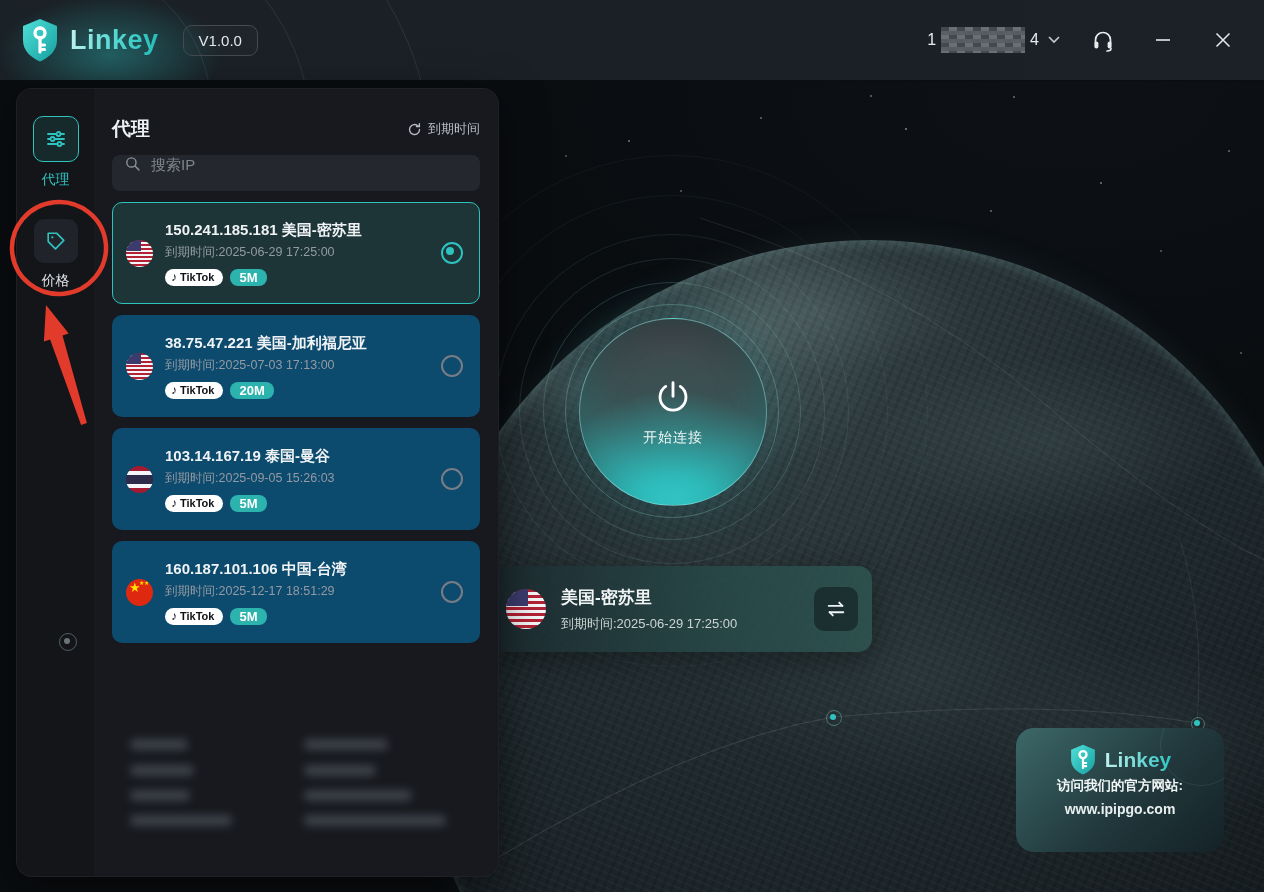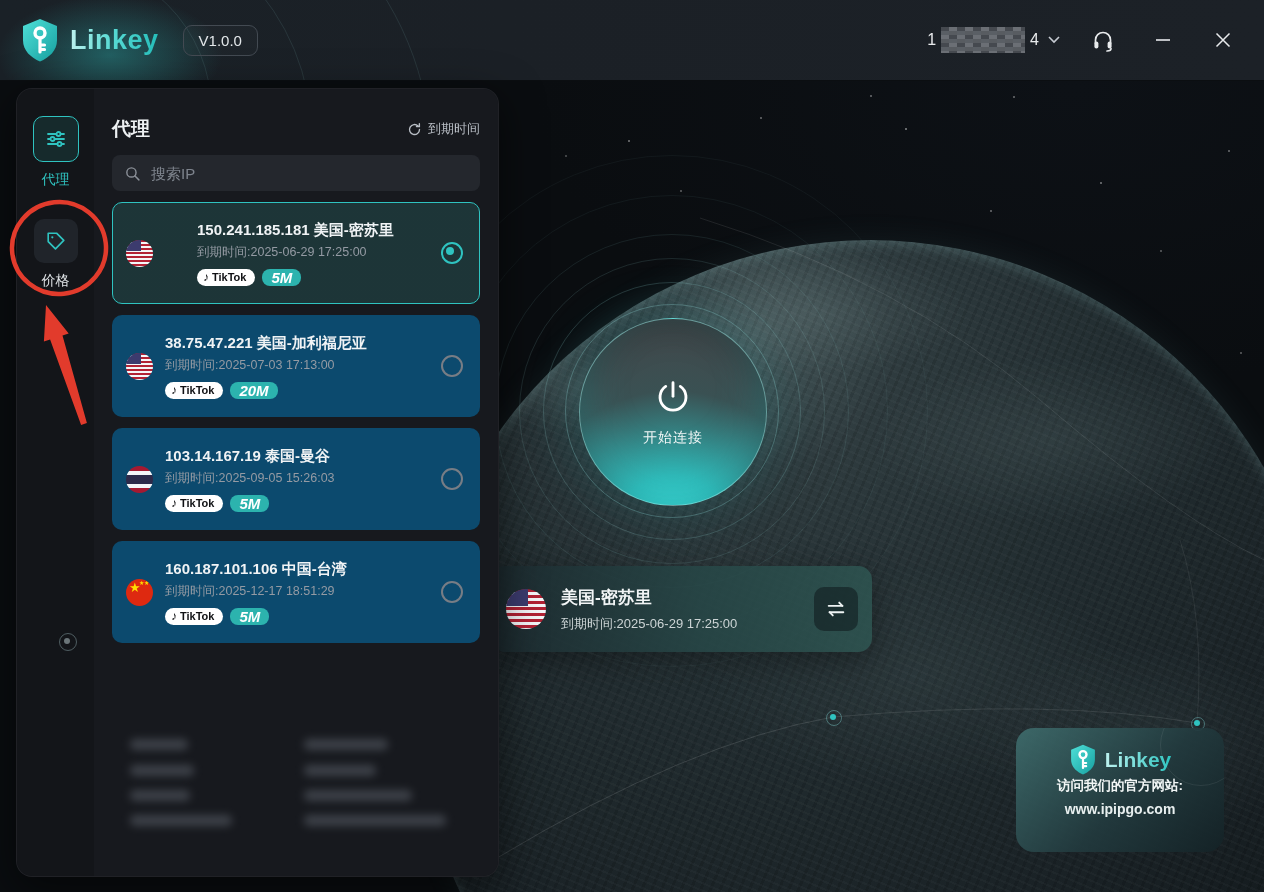--- a/index.html
+++ b/index.html
@@ -78,38 +78,38 @@
   .side-icon{width:44px;height:44px;border-radius:10px;display:flex;align-items:center;justify-content:center;}
   .side-item.active .side-icon{border:1.5px solid #2fc3c0;background:rgba(47,195,192,.12);}
   .side-item .side-icon{background:#20242a;}
   .side-label{margin-top:9px;font-size:14px;color:#dfe3e6;}
   .side-item.active .side-label{color:#2fc3c0;}
 
   .list{position:absolute;left:77px;top:0;right:0;bottom:0;padding:0 18px;background:#17191e;}
   .list-header{display:flex;align-items:center;justify-content:space-between;padding-top:27px;}
   .list-title{font-size:19px;font-weight:bold;color:#eef1f3;}
   .refresh-btn{display:flex;align-items:center;gap:6px;color:#b9bec5;font-size:13px;cursor:pointer;}
-  .search{margin-top:13px;height:36px;background:#24272d;border-radius:8px;display:flex;align-items:center;padding:0 12px;gap:8px;}
+  .search{margin-top:13px;height:36px;background:#24272d;border-radius:8px;display:flex;align-items:flex-start;padding:0 12px;gap:8px;}
   .search input{flex:1;background:transparent;border:none;outline:none;color:#c6cbd2;font-size:15px;
     font-family:"Liberation Sans","DejaVu Sans",sans-serif;}
   .search input::placeholder{color:#7e848d;}
 
   .card{margin-top:11px;height:102px;border-radius:10px;background:#0c4a6e;border:1px solid transparent;
     display:flex;align-items:center;padding:0 16px 0 13px;cursor:pointer;box-sizing:border-box;}
   .card:first-of-type{margin-top:21px;}
   .card.selected{background:linear-gradient(0deg, rgba(47,195,192,.10), rgba(47,195,192,.10)),#1b2528;
-    border-color:#2fc3c0;gap:32px;}
+    border-color:#2fc3c0;}
   .card-body{margin-left:12px;min-width:0;}
   .card-title{font-size:15px;font-weight:bold;color:#f0f3f5;white-space:nowrap;}
   .card-expiry{margin-top:4px;font-size:12.5px;color:#949aa3;}
   .card-tags{margin-top:8px;display:flex;align-items:center;gap:7px;}
   .tag-tiktok{display:inline-flex;align-items:center;gap:3px;background:#fff;color:#101114;
     font-size:11px;font-weight:bold;padding:2px 9px 2px 6px;border-radius:9px;line-height:13px;}
   .tag-tiktok .note{font-size:12px;}
-  .tag-bw{background:#2cb3ae;color:#fff;font-size:15px;font-weight:bold;padding:2px 9px;border-radius:8px;line-height:13px;font-style:italic;}
+  .tag-bw{background:#2cb3ae;color:#fff;font-size:13px;font-weight:bold;padding:2px 9px;border-radius:8px;line-height:13px;}
   .radio{margin-left:auto;width:18px;height:18px;border-radius:50%;border:2px solid #787d85;flex:none;position:relative;}
   .radio.on{border-color:#2fc3c0;}
   .radio.on::after{content:"";position:absolute;left:3px;top:3px;width:8px;height:8px;border-radius:50%;background:#2fc3c0;}
 
   .redacted{position:absolute;height:11px;border-radius:5px;background:#4b5058;opacity:.75;filter:blur(4px);}
 
   
   .flag{width:27px;height:27px;border-radius:50%;overflow:hidden;position:relative;flex:none;background:#ccc;}
   .flag.big{width:40px;height:40px;}
   .flag.us{background:repeating-linear-gradient(180deg,#b22234 0 2px,#f5f6f8 2px 4px);}

